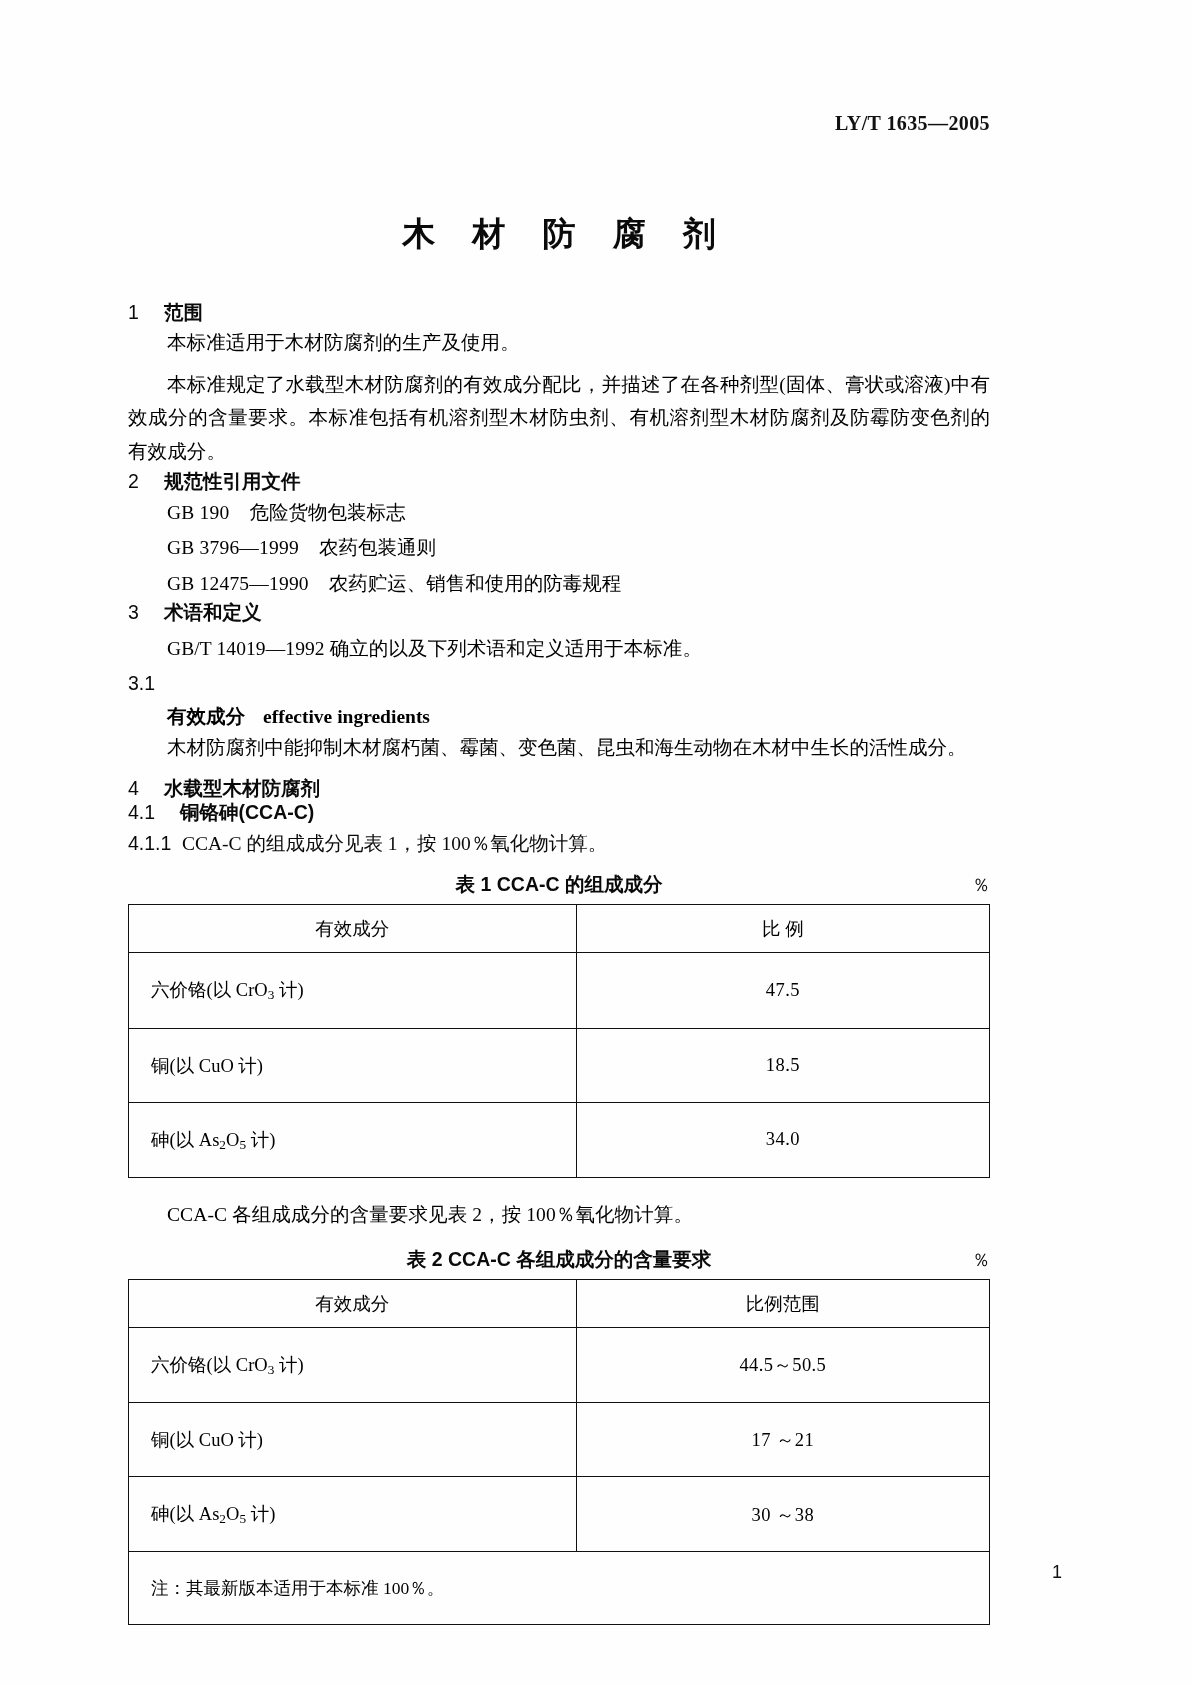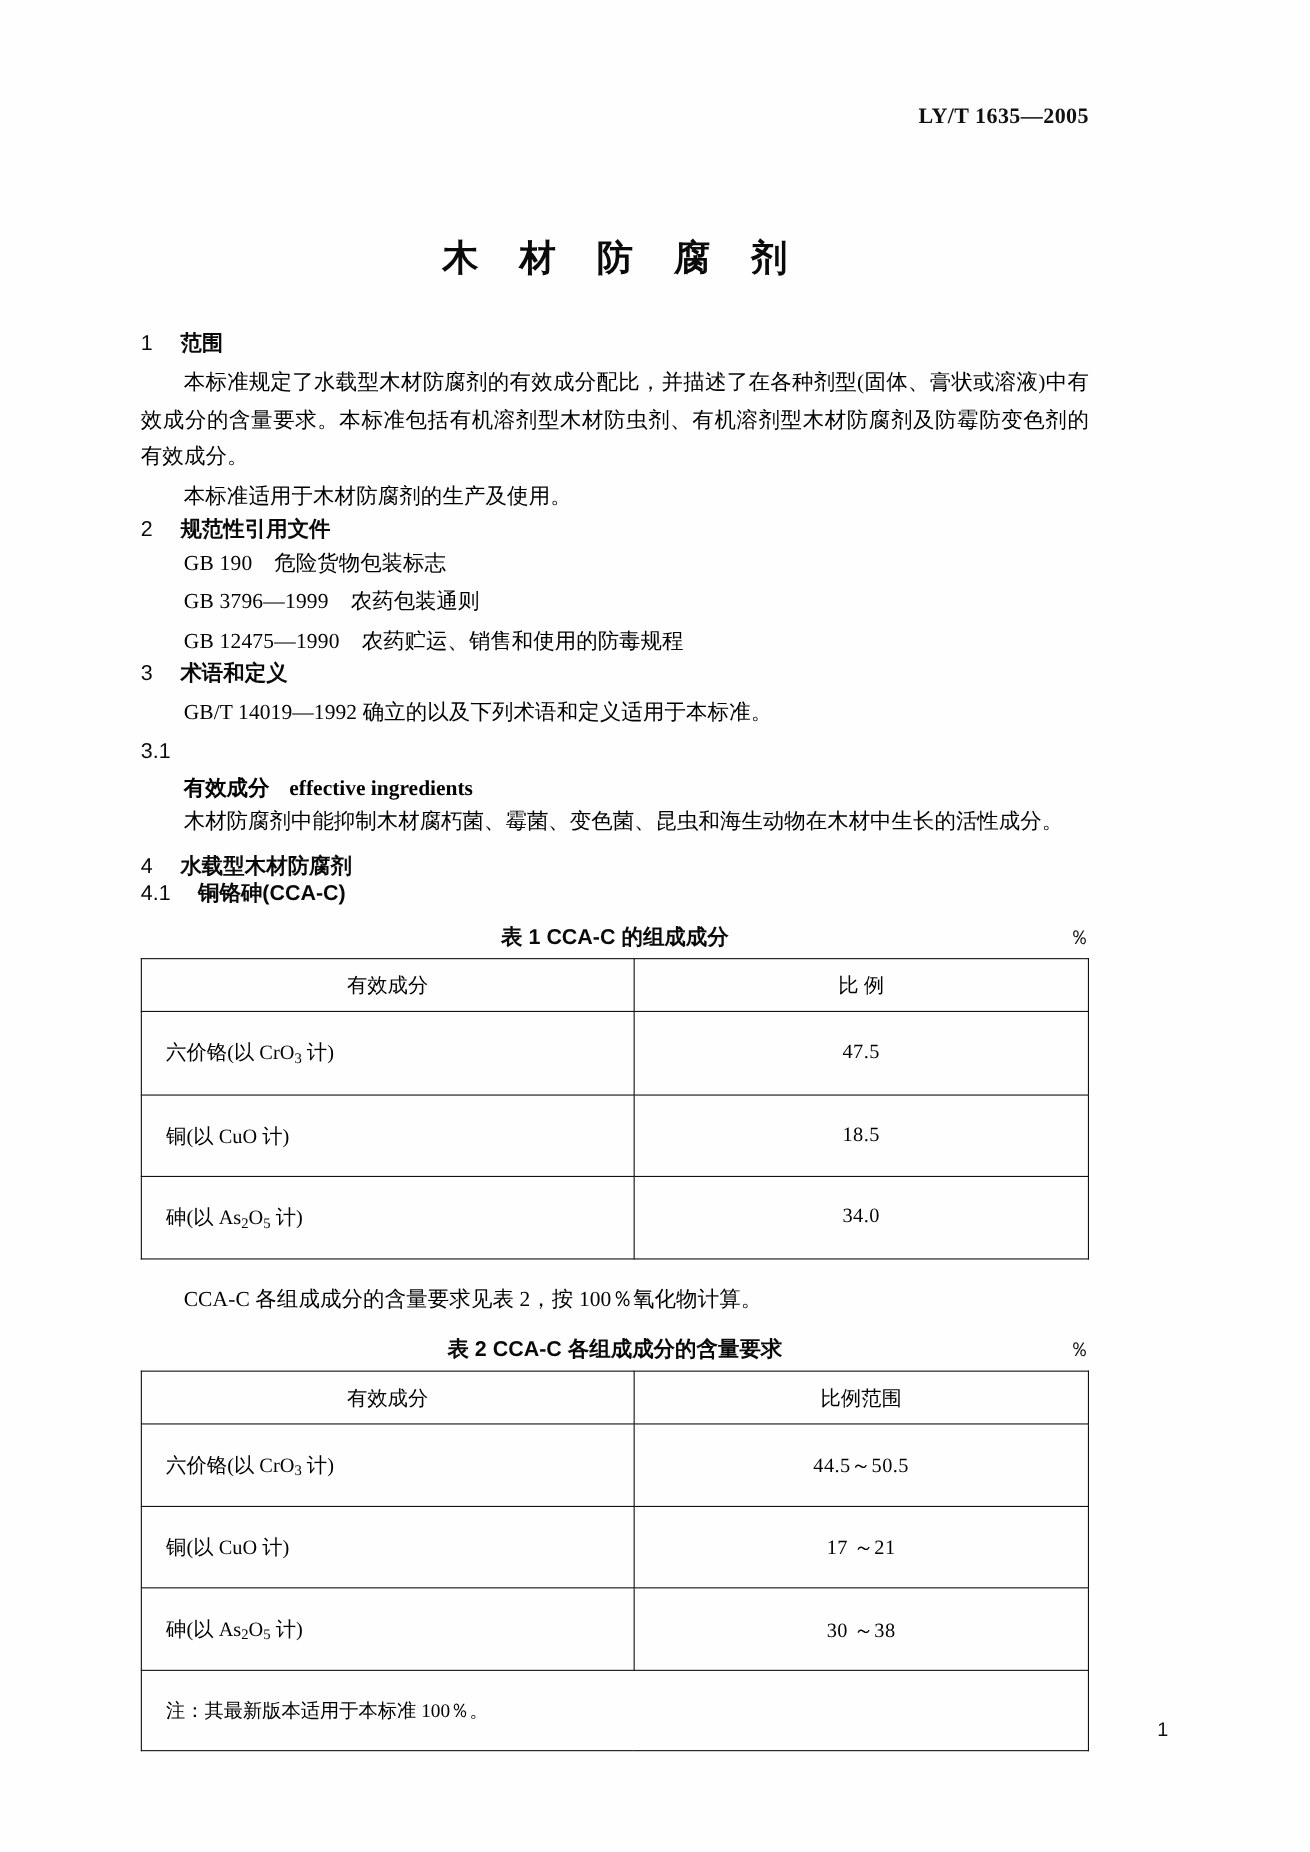--- a/index.html
+++ b/index.html
@@ -24,21 +24,21 @@
   .content {
     position: absolute;
     left: 128px;
     top: 0;
     width: 862px;
   }
 
   
   .doc-header {
     position: absolute;
-    top: 95px;
+    top: 112px;
     right: 0;
     width: 862px;
     text-align: right;
     font-family: "Liberation Sans", sans-serif;
     font-size: 19.5px;
     letter-spacing: 0.4px;
     color: #111;
   }
   .doc-header .std-code {
     font-family: "Liberation Serif", serif;
@@ -210,22 +210,22 @@
       <span class="std-code">LY/T 1635—2005</span>
     </div>
 
     <div class="doc-title">木 材 防 腐 剂</div>
 
     <div class="flow">
 
       <h2 class="sec">
         <span class="num">1</span><span>范围</span>
       </h2>
+      <p class="para indent tight">本标准适用于木材防腐剂的生产及使用。</p>
       <p class="para indent">本标准规定了水载型木材防腐剂的有效成分配比，并描述了在各种剂型(固体、膏状或溶液)中有效成分的含量要求。本标准包括有机溶剂型木材防虫剂、有机溶剂型木材防腐剂及防霉防变色剂的有效成分。</p>
-      <p class="para indent tight">本标准适用于木材防腐剂的生产及使用。</p>
 
       <h2 class="sec sec-gap-top">
         <span class="num">2</span><span>规范性引用文件</span>
       </h2>
 
       <p class="ref">
         <span class="code">GB 190</span><span class="gap"></span><span>危险货物包装标志</span>
       </p>
       <p class="ref">
         <span class="code">GB 3796—1999</span><span class="gap"></span><span>农药包装通则</span>
@@ -247,20 +247,23 @@
       <p class="term-body">木材防腐剂中能抑制木材腐朽菌、霉菌、变色菌、昆虫和海生动物在木材中生长的活性成分。</p>
 
       <h2 class="sec sec-gap-top">
         <span class="num">4</span><span>水载型木材防腐剂</span>
       </h2>
 
       <h2 class="sec lvl3 sec-gap-top-sm">
         <span class="num">4.1</span><span>铜铬砷(CCA-C)</span>
       </h2>
 
+      <p class="clause" style="margin-top:6px;">
+        <span class="cnum">4.1.1</span><span class="serif">CCA-C 的组成成分见表 1，按 100％氧化物计算。</span>
+      </p>
 
       <div class="table-caption">
         <span>表 1  CCA-C 的组成成分</span>
         <span class="unit">％</span>
       </div>
       <table class="std">
         <colgroup>
             <col class="col-a">
             <col class="col-b">
           </colgroup>

